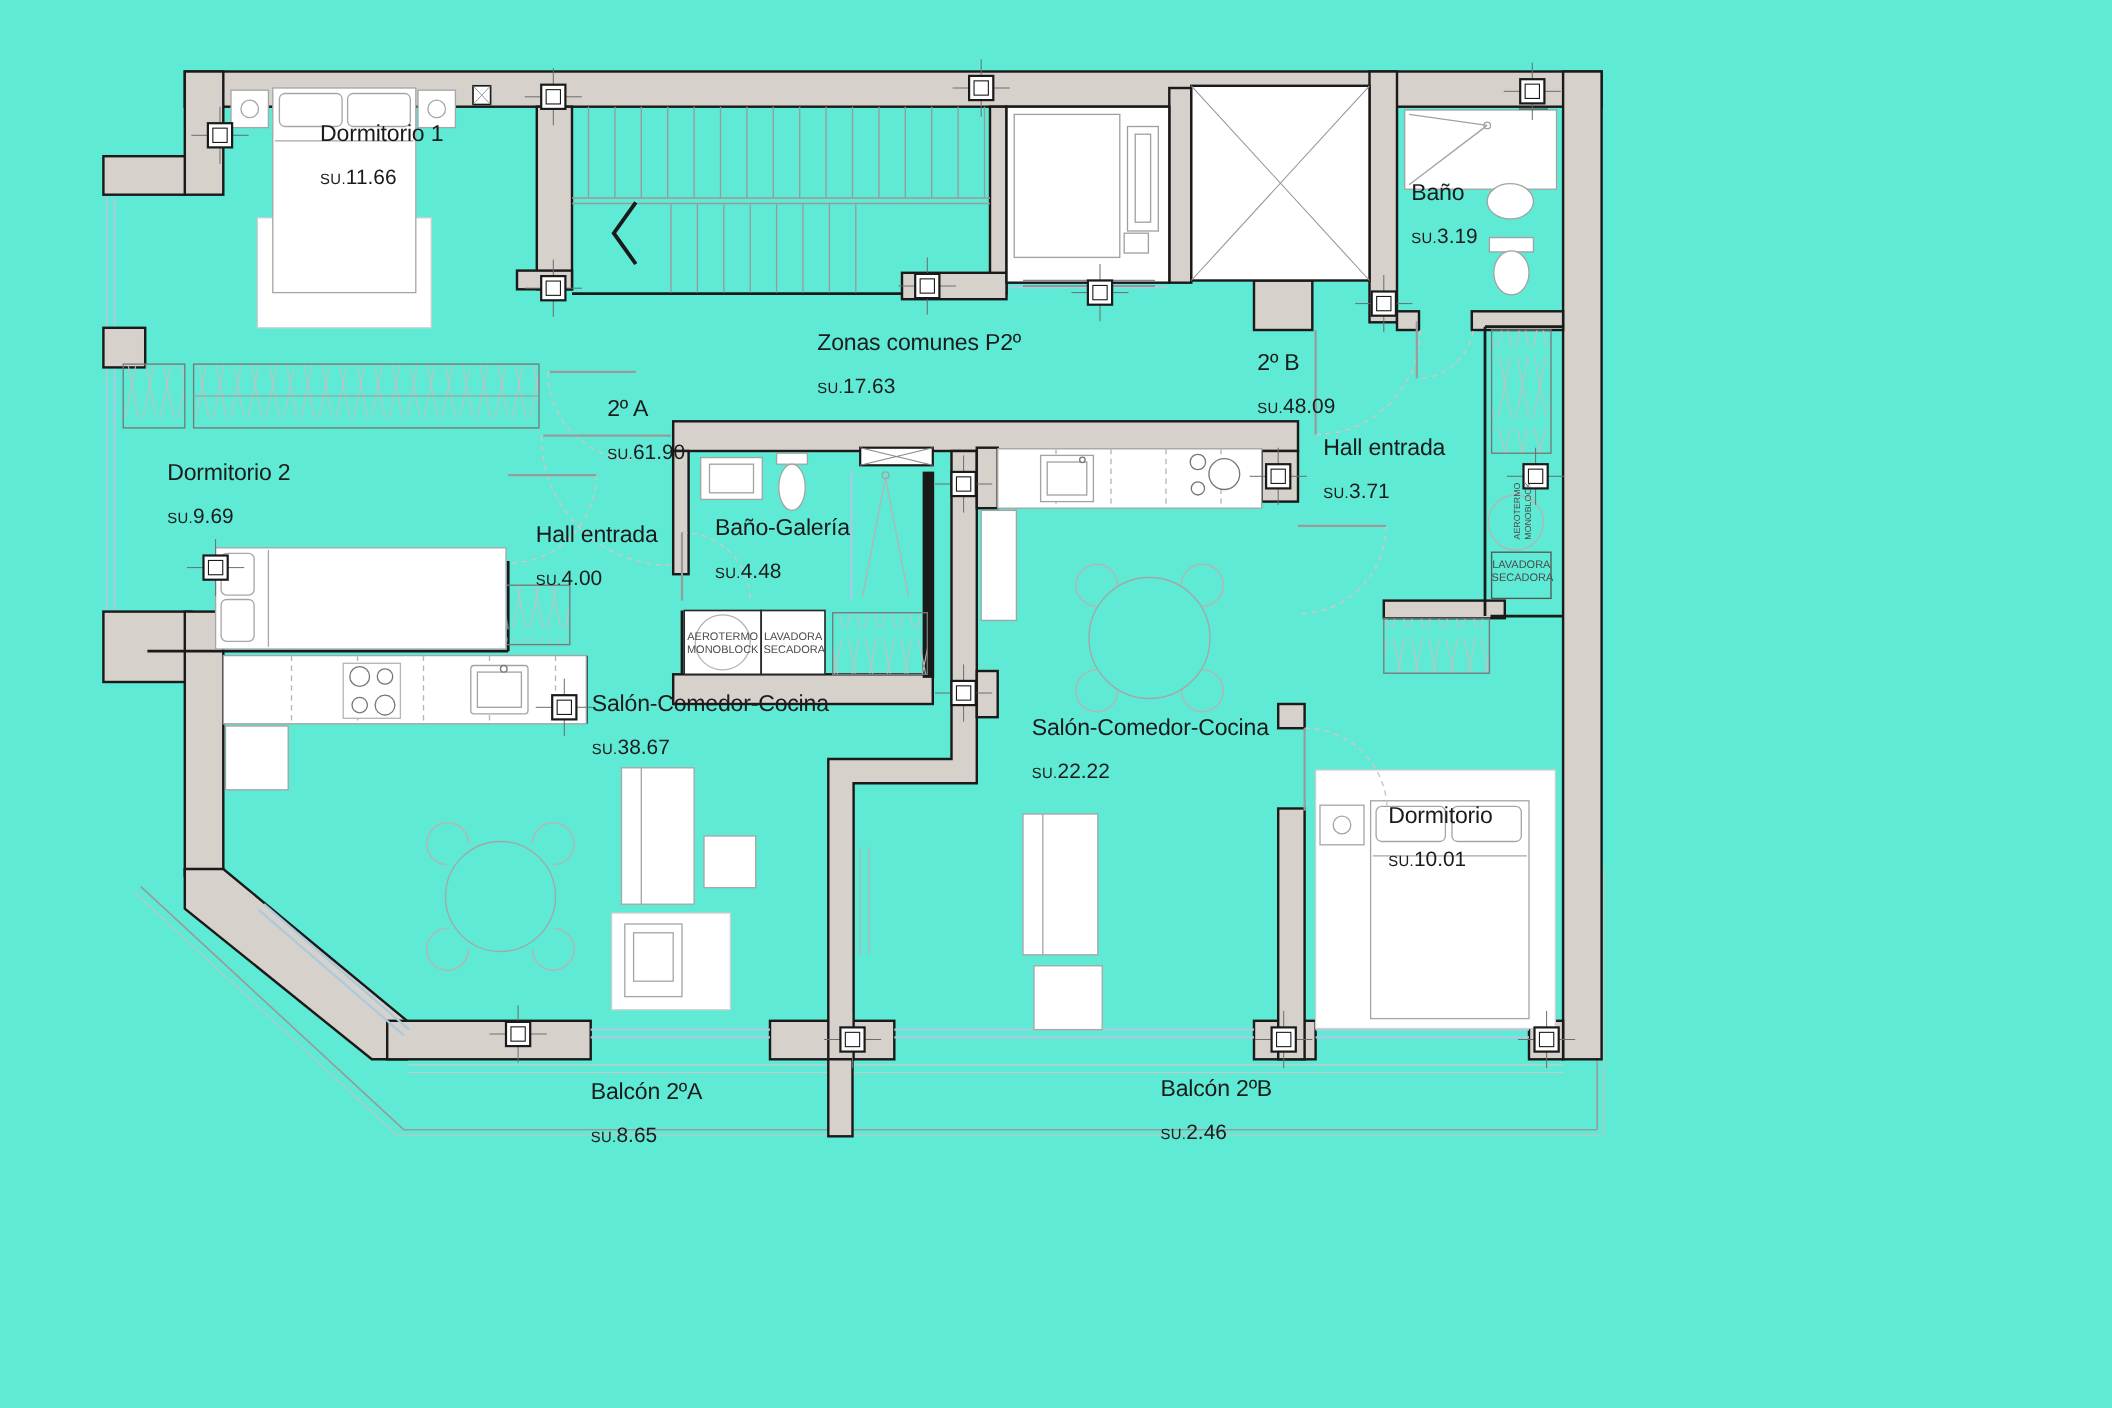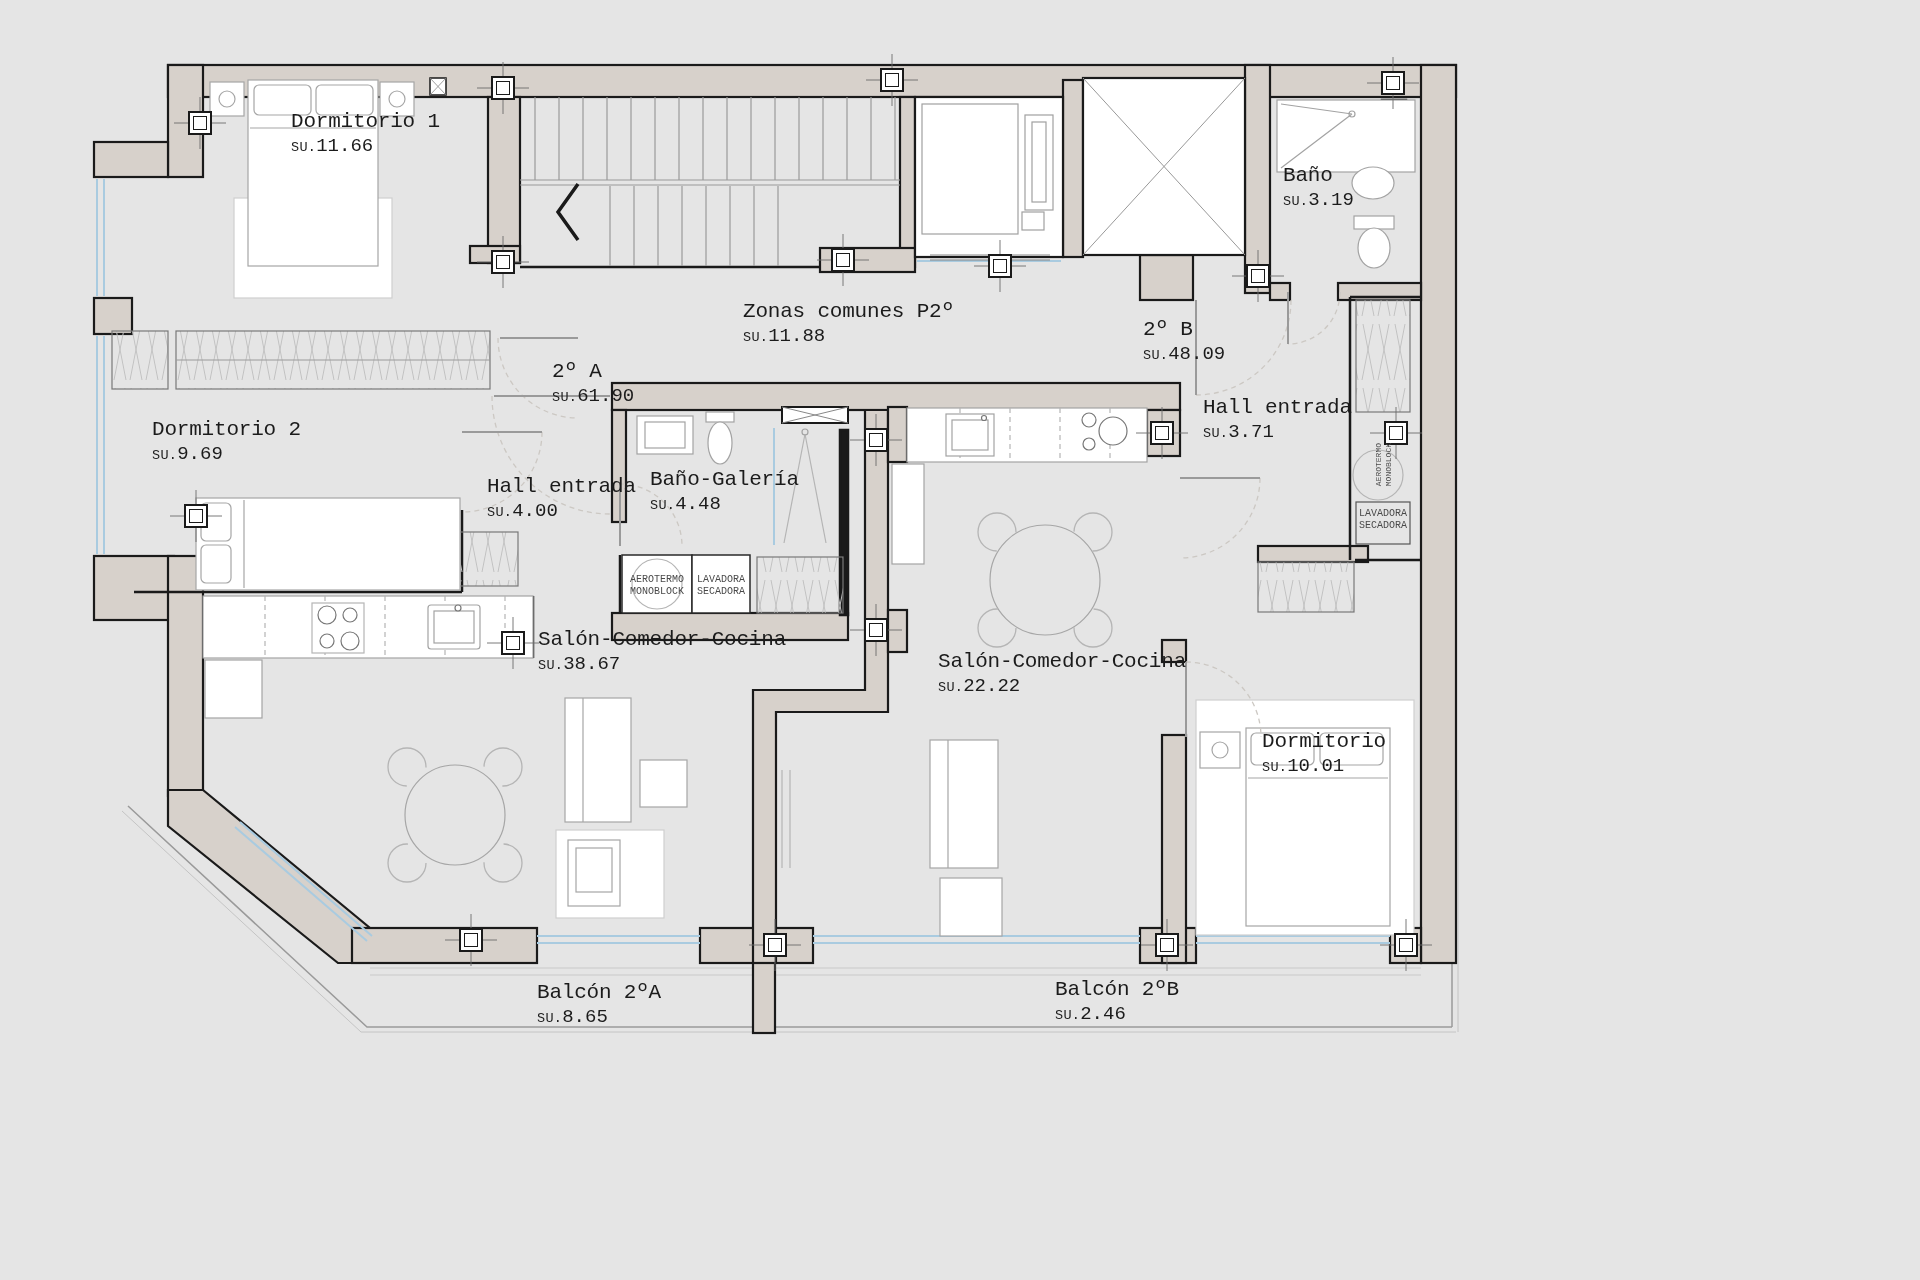--- a/index.html
+++ b/index.html
@@ -1,21 +1,21 @@
 <!DOCTYPE html>
 <html><head>
 <meta charset="utf-8">
 <style>
   html,body{margin:0;padding:0;background:#ffffff;}
-  #stage{position:relative;width:1920px;height:1280px;background:#e5e5e5;overflow:hidden;
-         font-family:Liberation Mono, monospace;}
+  #stage{position:relative;width:1920px;height:1280px;background:#5eead4;overflow:hidden;
+         font-family:Liberation Sans, sans-serif;}
   #plan-svg{position:absolute;left:0;top:0;}
   .lbl{position:absolute;color:#1b1b1b;line-height:1.12;white-space:nowrap;}
   .lname{font-size:21px;letter-spacing:-0.2px;}
-  .lsu{font-size:19px;margin-top:2px;}
+  .lsu{font-size:19px;margin-top:17px;}
   .lsu .pre{font-size:13.5px;letter-spacing:.3px;}
   .tiny{position:absolute;font-size:10px;color:#4a4a4a;text-align:center;line-height:1.2;
         white-space:normal;letter-spacing:0;}
   .tiny.vert{transform:rotate(-90deg);transform-origin:center center;font-size:8px;}
 </style>
 </head>
 <body>
 
 <div id="stage">
 
@@ -321,21 +321,21 @@
 <div class="lbl" style="left:538px;top:628px">
   <div class="lname">Salón-Comedor-Cocina</div>
   <div class="lsu"><span class="pre">SU.</span><span class="val">38.67</span></div>
 </div>
 <div class="lbl" style="left:537px;top:981px">
   <div class="lname">Balcón 2ºA</div>
   <div class="lsu"><span class="pre">SU.</span><span class="val">8.65</span></div>
 </div>
 <div class="lbl" style="left:743px;top:300px">
   <div class="lname">Zonas comunes P2º</div>
-  <div class="lsu"><span class="pre">SU.</span><span class="val">11.88</span></div>
+  <div class="lsu"><span class="pre">SU.</span><span class="val">17.63</span></div>
 </div>
 <div class="lbl" style="left:1143px;top:318px">
   <div class="lname">2º B</div>
   <div class="lsu"><span class="pre">SU.</span><span class="val">48.09</span></div>
 </div>
 <div class="lbl" style="left:1283px;top:164px">
   <div class="lname">Baño</div>
   <div class="lsu"><span class="pre">SU.</span><span class="val">3.19</span></div>
 </div>
 <div class="lbl" style="left:1203px;top:396px">

